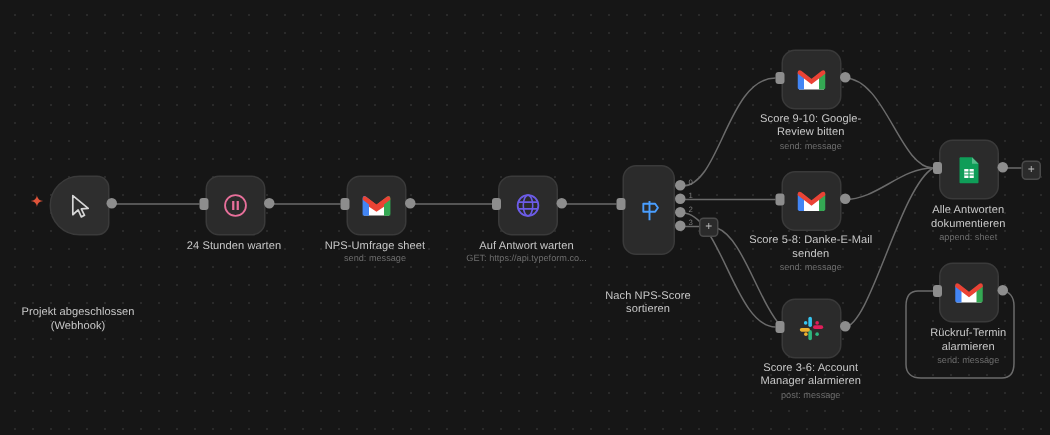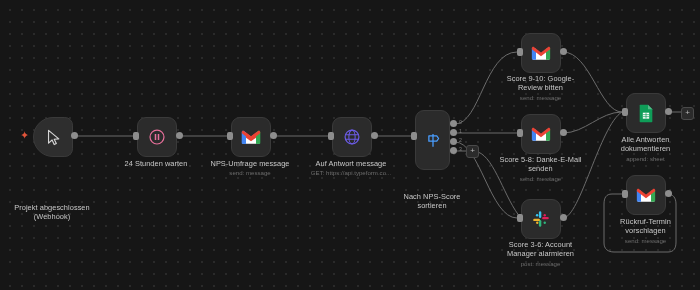--- a/index.html
+++ b/index.html
@@ -87,35 +87,35 @@
         <path d="M6 3.7 L12 8.2 L18 3.7 L18 10 L12 14 L6 10 Z" fill="#ea4335"></path>
         <path d="M1 3.4 L6 7.2 L6 17 L1 17 Z" fill="#c5221f" opacity="0"></path>
         <path d="M6 3.7 L6 17 L2.5 17 C1.7 17 1 16.4 1 15.6 L1 3.4 Z" fill="#4285f4"></path>
         <path d="M18 3.7 L18 17 L21.5 17 C22.3 17 23 16.4 23 15.6 L23 3.4 Z" fill="#34a853"></path>
         <path d="M1 3.2 C1 1.7 2.6 1 3.8 2 L12 8.3 L20.2 2 C21.4 1 23 1.7 23 3.2 L23 4.4 L12 12.8 L1 4.4 Z" fill="#ea4335"></path>
         <path d="M12 8.3 L12 12.8 L6 8.2 L6 4 Z" fill="#fbbc04" opacity="0"></path>
       </svg>
     </div>
     <div class="port sq" style="left:227px;top:132px;"></div>
     <div class="port" style="left:270px;top:132px;"></div>
-    <div class="lbl" style="left:200px;top:159px;width:100px;">NPS-Umfrage message</div>
+    <div class="lbl" style="left:200px;top:159px;width:100px;">NPS-Umfrage sheet</div>
     <div class="sub" style="left:200px;top:169px;width:100px;">send: message</div>
   </div>
 
   <div class="node">
     <div class="box" style="left:332px;top:117px;width:38px;height:38px;">
       <svg width="18" height="18" viewBox="0 0 24 24">
         <circle cx="12" cy="12" r="9.2" fill="none" stroke="#6c5ce7" stroke-width="1.6"></circle>
         <ellipse cx="12" cy="12" rx="4.2" ry="9.2" fill="none" stroke="#6c5ce7" stroke-width="1.4"></ellipse>
         <path d="M3 9 L21 9 M3 15 L21 15" stroke="#6c5ce7" stroke-width="1.4"></path>
       </svg>
     </div>
     <div class="port sq" style="left:328px;top:132px;"></div>
     <div class="port" style="left:371px;top:132px;"></div>
-    <div class="lbl" style="left:301px;top:159px;width:100px;">Auf Antwort message</div>
+    <div class="lbl" style="left:301px;top:159px;width:100px;">Auf Antwort warten</div>
     <div class="sub" style="left:296px;top:169px;width:110px;">GET: https://api.typeform.co...</div>
   </div>
 
   <div class="node">
     <div class="box router" style="left:415px;top:110px;width:33px;height:58px;">
       <svg width="18" height="18" viewBox="0 0 24 24">
         <path d="M12 4 L12 21" stroke="#4a9eff" stroke-width="1.7" fill="none"></path>
         <path d="M6.5 6.5 L17 6.5 L19.5 10 L17 13.5 L6.5 13.5 Z" fill="none" stroke="#4a9eff" stroke-width="1.7" stroke-linejoin="round"></path>
       </svg>
     </div>
@@ -213,17 +213,17 @@
       <svg width="20" height="16" viewBox="0 0 24 18">
         <path d="M2 17 L2 4 L12 11.5 L22 4 L22 17 Z" fill="#ffffff"></path>
         <path d="M6 3.7 L6 17 L2.5 17 C1.7 17 1 16.4 1 15.6 L1 3.4 Z" fill="#4285f4"></path>
         <path d="M18 3.7 L18 17 L21.5 17 C22.3 17 23 16.4 23 15.6 L23 3.4 Z" fill="#34a853"></path>
         <path d="M1 3.2 C1 1.7 2.6 1 3.8 2 L12 8.3 L20.2 2 C21.4 1 23 1.7 23 3.2 L23 4.4 L12 12.8 L1 4.4 Z" fill="#ea4335"></path>
       </svg>
     </div>
     <div class="port sq" style="left:622px;top:190px;"></div>
     <div class="port" style="left:665px;top:190px;"></div>
     <div class="lbl" style="left:604px;top:217px;width:83px;">Rückruf-Termin
-vorschlagen</div>
+alarmieren</div>
     <div class="sub" style="left:604px;top:237px;width:83px;">send: message</div>
   </div>
 
 </div>
 
 </body></html>

